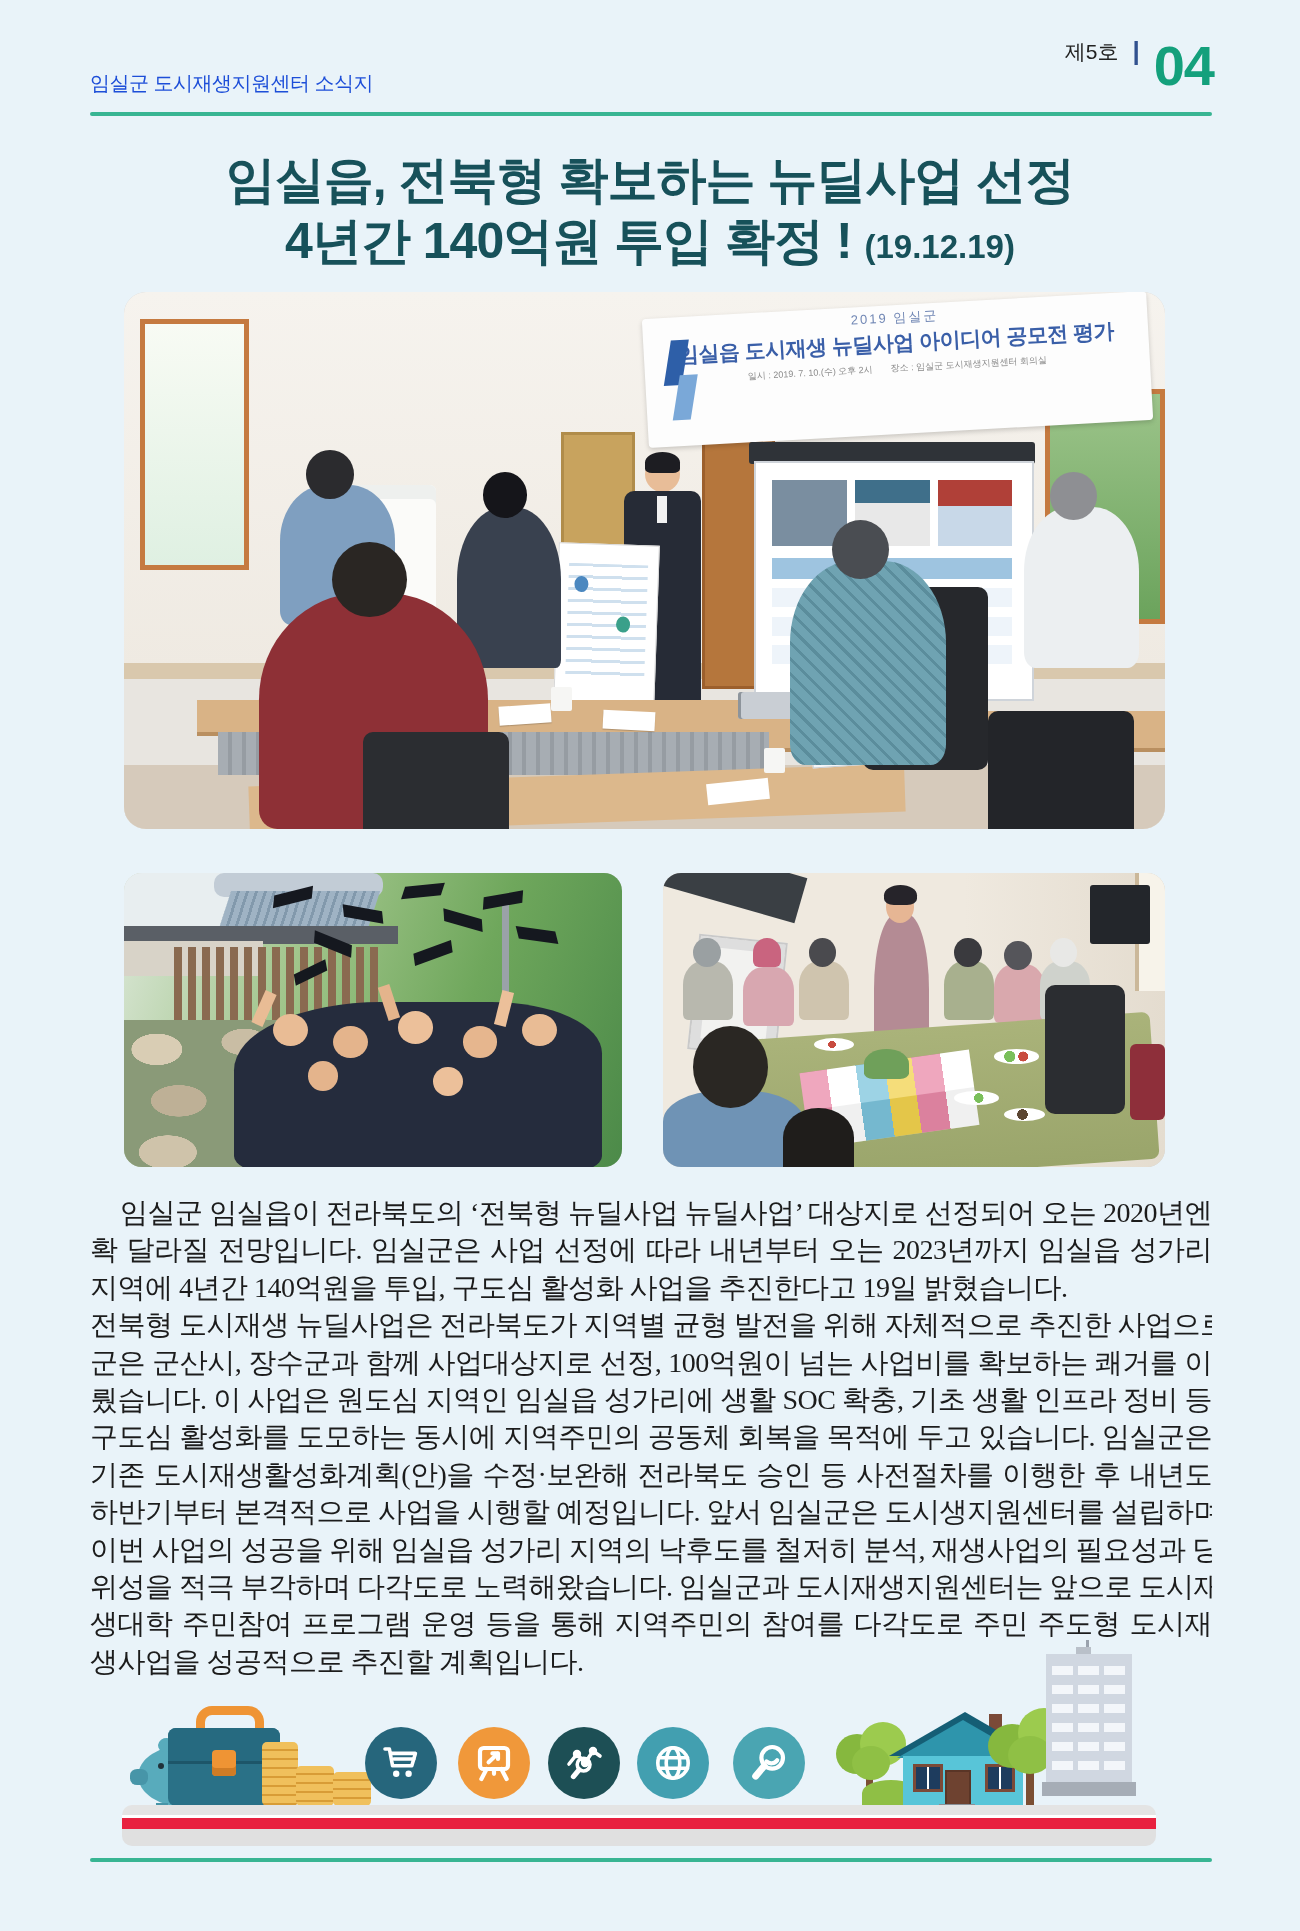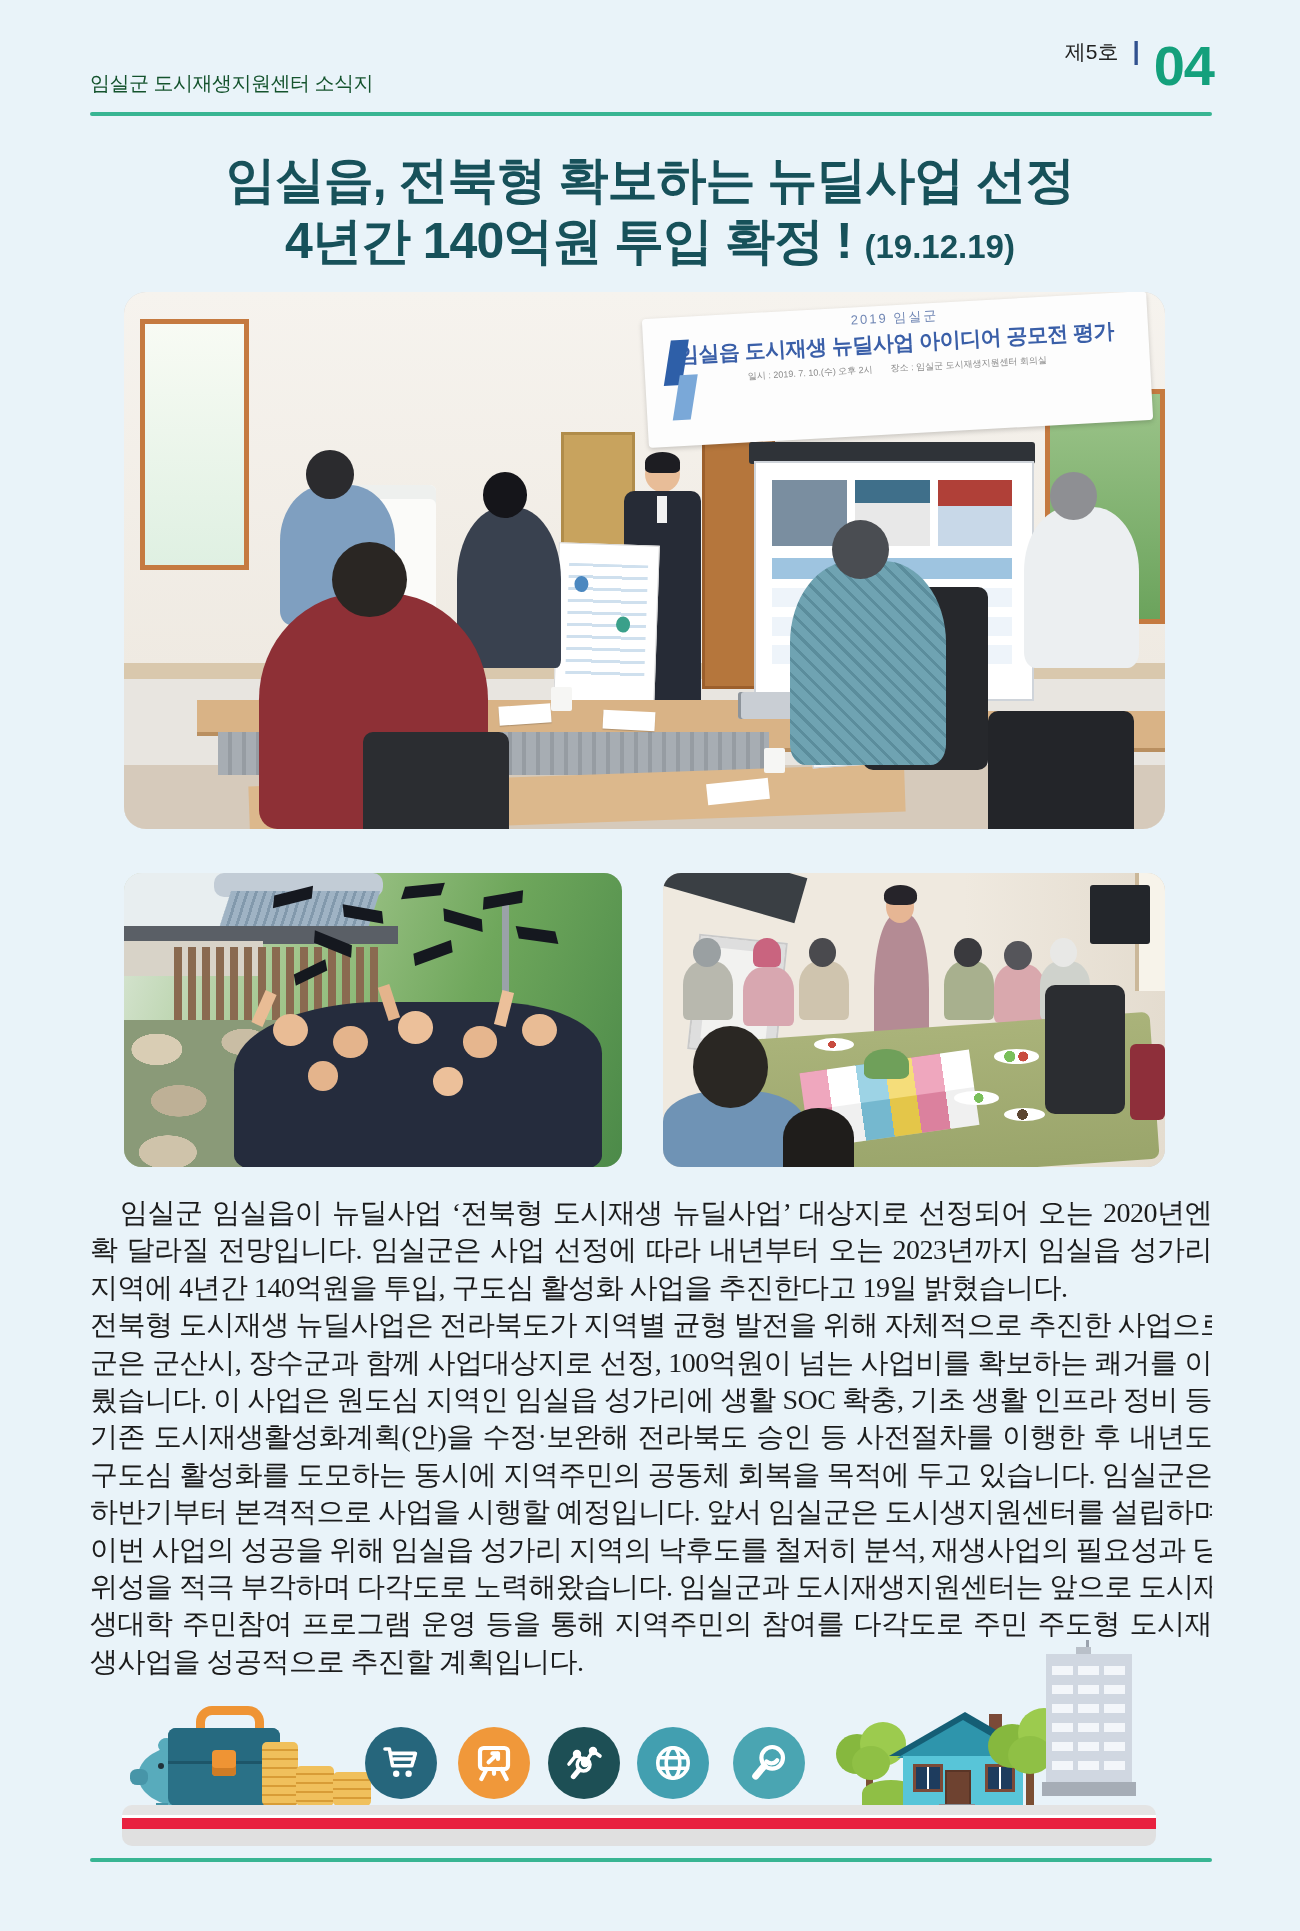--- a/index.html
+++ b/index.html
@@ -3,21 +3,21 @@
 <meta charset="utf-8">
 <style>
   html,body{margin:0;padding:0;}
   body{background:#d8e4ec;font-family:"Liberation Sans",sans-serif;}
   .page{position:relative;width:1300px;height:1931px;margin:0 auto;background:#e9f3f9;overflow:hidden;}
   .abs{position:absolute;}
   figure{margin:0;}
   .ph{position:absolute;overflow:hidden;background:#cfcfcf;}
   .rule{position:absolute;height:4px;border-radius:2px;background:#38b593;}
   
-  .hdr-left{position:absolute;left:90px;top:70px;font-size:20px;color:#14532d;letter-spacing:-0.5px;}
+  .hdr-left{position:absolute;left:90px;top:70px;font-size:20px;color:#1d4ed8;letter-spacing:-0.5px;}
   .hdr-right{position:absolute;right:86px;top:38px;display:flex;align-items:flex-start;gap:14px;}
   .issue-label{font-size:21px;color:#222;}
   .issue-sep{font-size:26px;font-weight:bold;color:#31518f;transform:translateY(-2px);}
   .page-num{font-size:56px;font-weight:bold;color:#14a07c;letter-spacing:-1px;line-height:1;}
   
   .title{position:absolute;left:0;top:128px;width:100%;text-align:center;color:#17515a;font-weight:800;}
   .title .t1{display:block;font-size:50px;letter-spacing:-1px;line-height:62px;}
   .title .t2{display:block;font-size:50px;letter-spacing:-1px;line-height:60px;}
   .title .date{font-size:33px;font-weight:700;letter-spacing:0;}
   
@@ -191,28 +191,28 @@
     <div class="abs" style="left:68%;top:80%;width:8%;height:4.5%;background:radial-gradient(circle at 45% 50%,#5b4632 22%,transparent 23%),#fff;border-radius:50%;"></div>
 
     <div class="abs" style="left:76%;top:38%;width:16%;height:44%;background:#2b2d31;border-radius:10px;"></div>
     <div class="abs" style="left:93%;top:58%;width:7%;height:26%;background:#8e2f3a;border-radius:6px;"></div>
     <div class="abs" style="left:0%;top:74%;width:28%;height:26%;background:#6f93b5;border-radius:40% 40% 0 0;"></div>
     <div class="abs" style="left:6%;top:52%;width:15%;height:28%;background:#2a2723;border-radius:50%;"></div>
     <div class="abs" style="left:24%;top:80%;width:14%;height:20%;background:#1f1d1b;border-radius:50% 50% 0 0;"></div>
   </figure>
 
   <div class="article">
-    <div class="line indent">임실군 임실읍이 뉴딜사업 ‘전북형 도시재생 뉴딜사업’ 대상지로 선정되어 오는 2020년엔</div>
+    <div class="line indent">임실군 임실읍이 전라북도의 ‘전북형 뉴딜사업 뉴딜사업’ 대상지로 선정되어 오는 2020년엔</div>
     <div class="line">확 달라질 전망입니다. 임실군은 사업 선정에 따라 내년부터 오는 2023년까지 임실읍 성가리</div>
     <div class="line end">지역에 4년간 140억원을 투입, 구도심 활성화 사업을 추진한다고 19일 밝혔습니다.</div>
     <div class="line">전북형 도시재생 뉴딜사업은 전라북도가 지역별 균형 발전을 위해 자체적으로 추진한 사업으로</div>
     <div class="line">군은 군산시, 장수군과 함께 사업대상지로 선정, 100억원이 넘는 사업비를 확보하는 쾌거를 이</div>
     <div class="line">뤘습니다. 이 사업은 원도심 지역인 임실읍 성가리에 생활 SOC 확충, 기초 생활 인프라 정비 등</div>
+    <div class="line">구도심 활성화를 도모하는 동시에 지역주민의 공동체 회복을 목적에 두고 있습니다. 임실군은</div>
     <div class="line">기존 도시재생활성화계획(안)을 수정·보완해 전라북도 승인 등 사전절차를 이행한 후 내년도</div>
-    <div class="line">구도심 활성화를 도모하는 동시에 지역주민의 공동체 회복을 목적에 두고 있습니다. 임실군은</div>
     <div class="line">하반기부터 본격적으로 사업을 시행할 예정입니다. 앞서 임실군은 도시생지원센터를 설립하며</div>
     <div class="line">이번 사업의 성공을 위해 임실읍 성가리 지역의 낙후도를 철저히 분석, 재생사업의 필요성과 당</div>
     <div class="line">위성을 적극 부각하며 다각도로 노력해왔습니다. 임실군과 도시재생지원센터는 앞으로 도시재</div>
     <div class="line">생대학 주민참여 프로그램 운영 등을 통해 지역주민의 참여를 다각도로 주민 주도형 도시재</div>
     <div class="line end">생사업을 성공적으로 추진할 계획입니다.</div>
   </div>
 
   <div class="abs" style="left:138px;top:1745px;width:115px;height:62px;">
     <div class="abs" style="inset:0;background:#58abbc;border-radius:50% 45% 45% 50% / 60% 55% 55% 60%;"></div>
     <div class="abs" style="left:20px;top:-7px;width:16px;height:14px;background:#58abbc;border-radius:60% 60% 0 60%;transform:rotate(-18deg);"></div>

